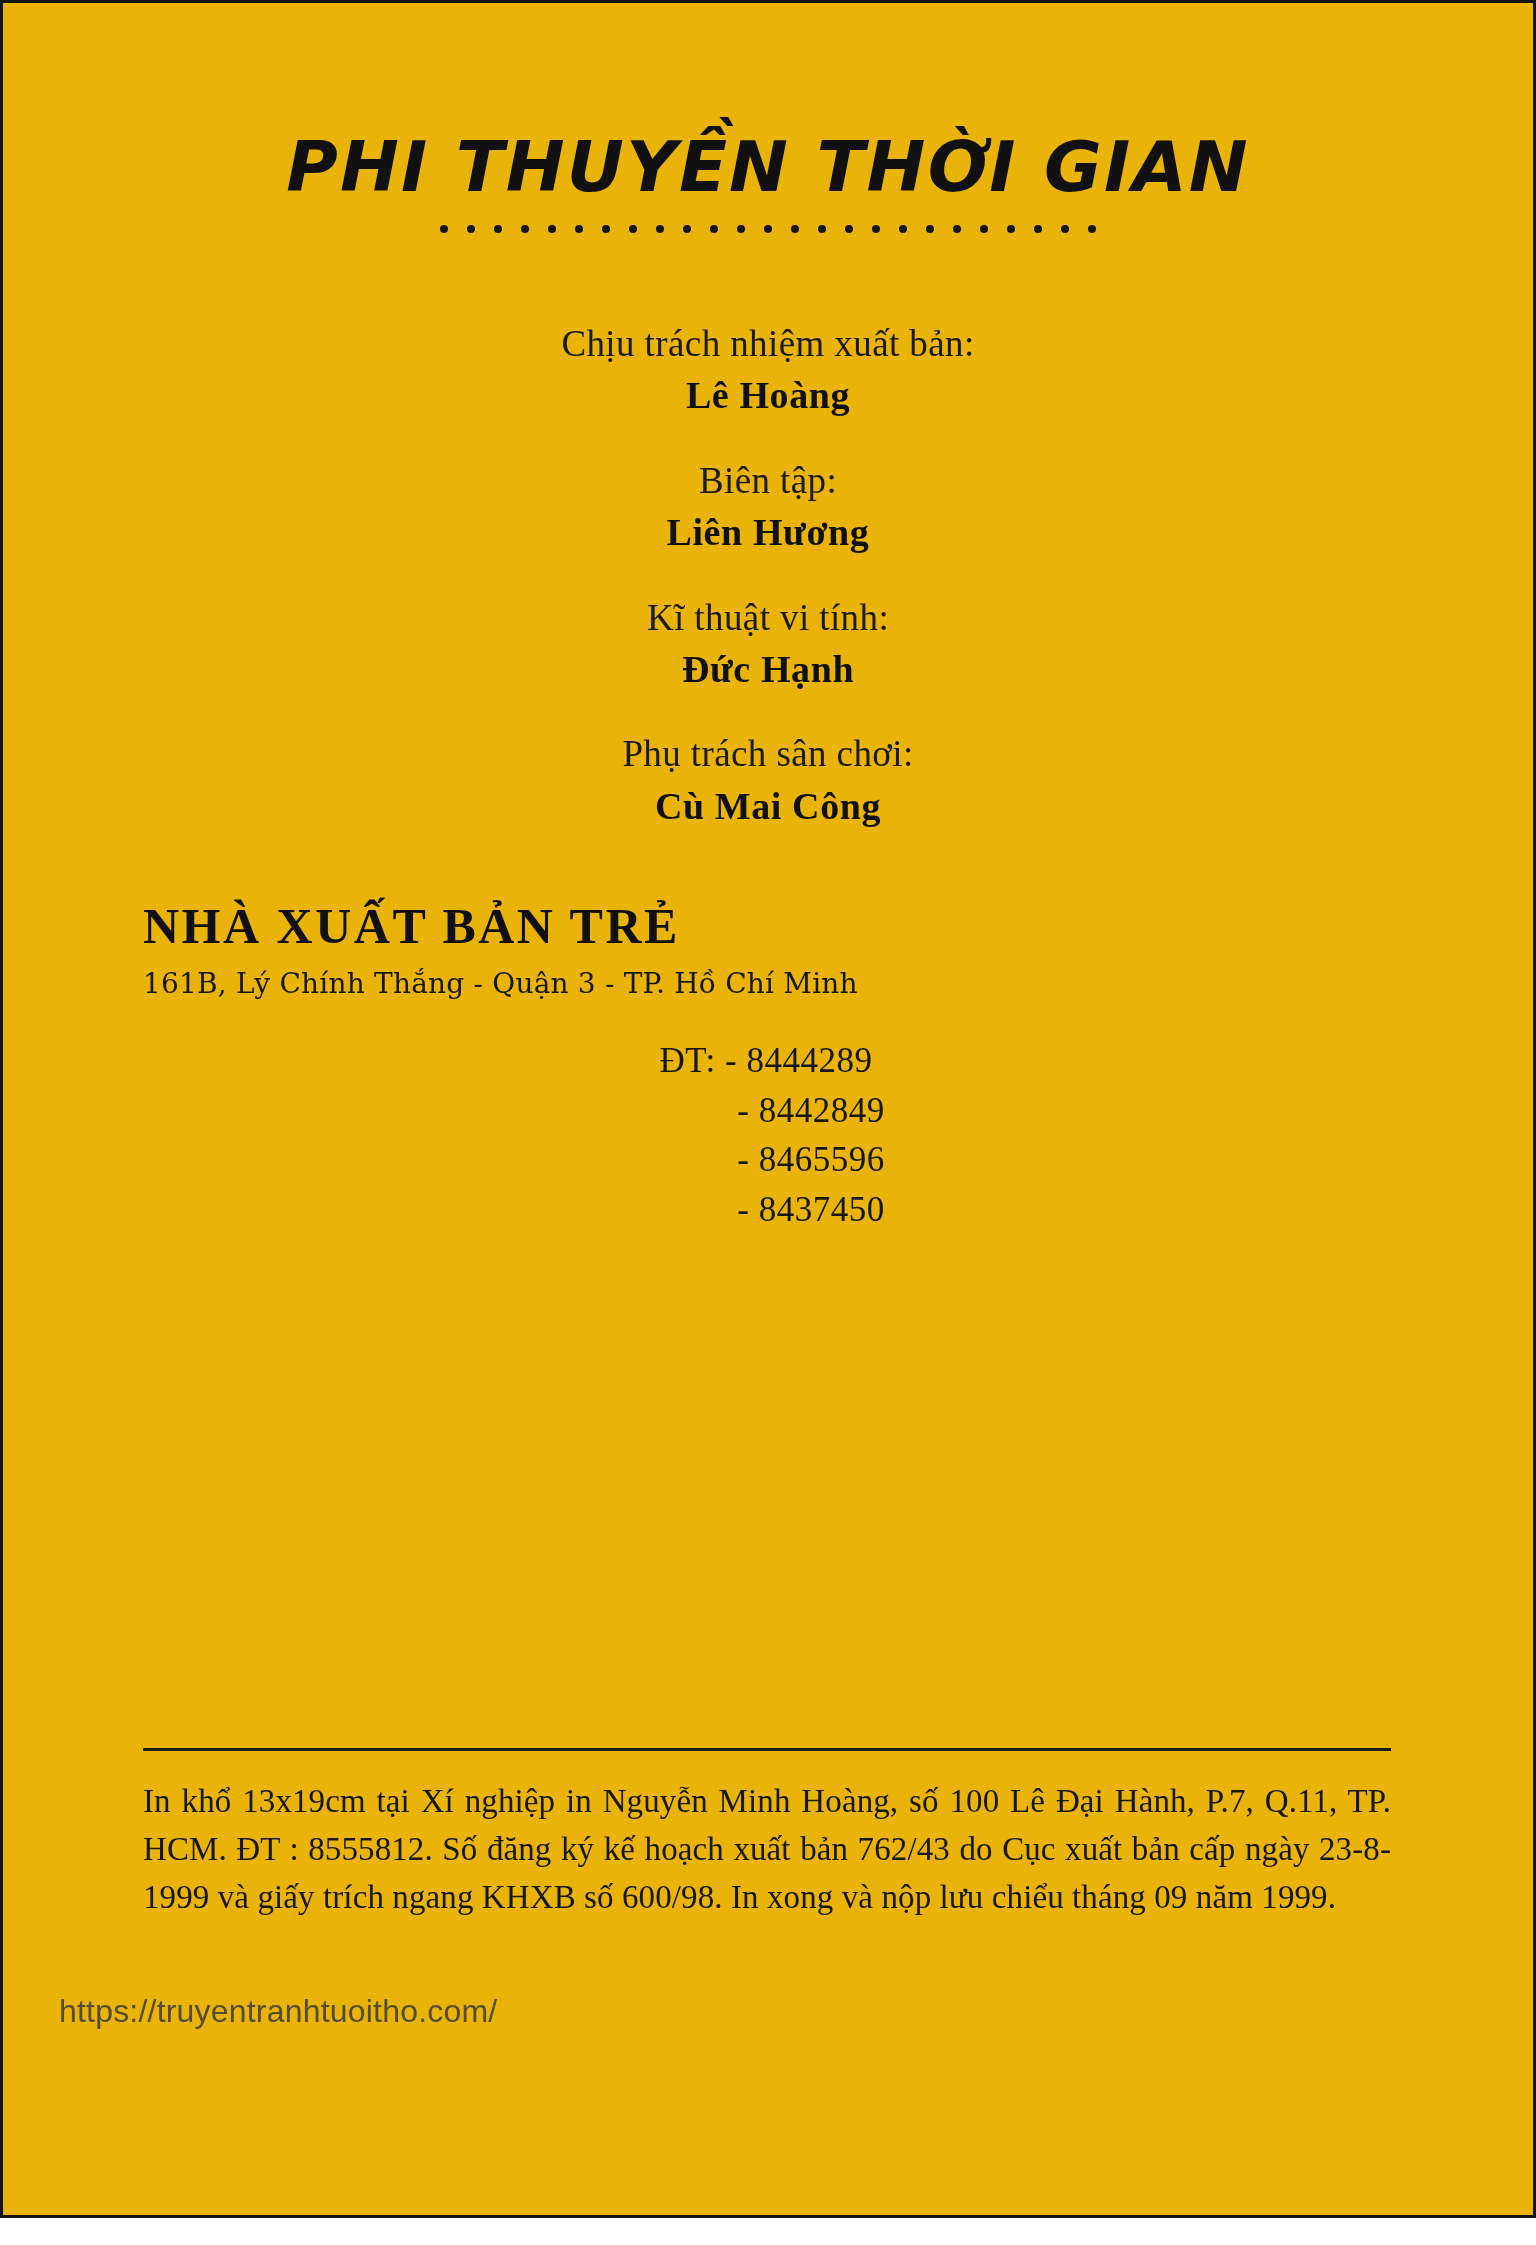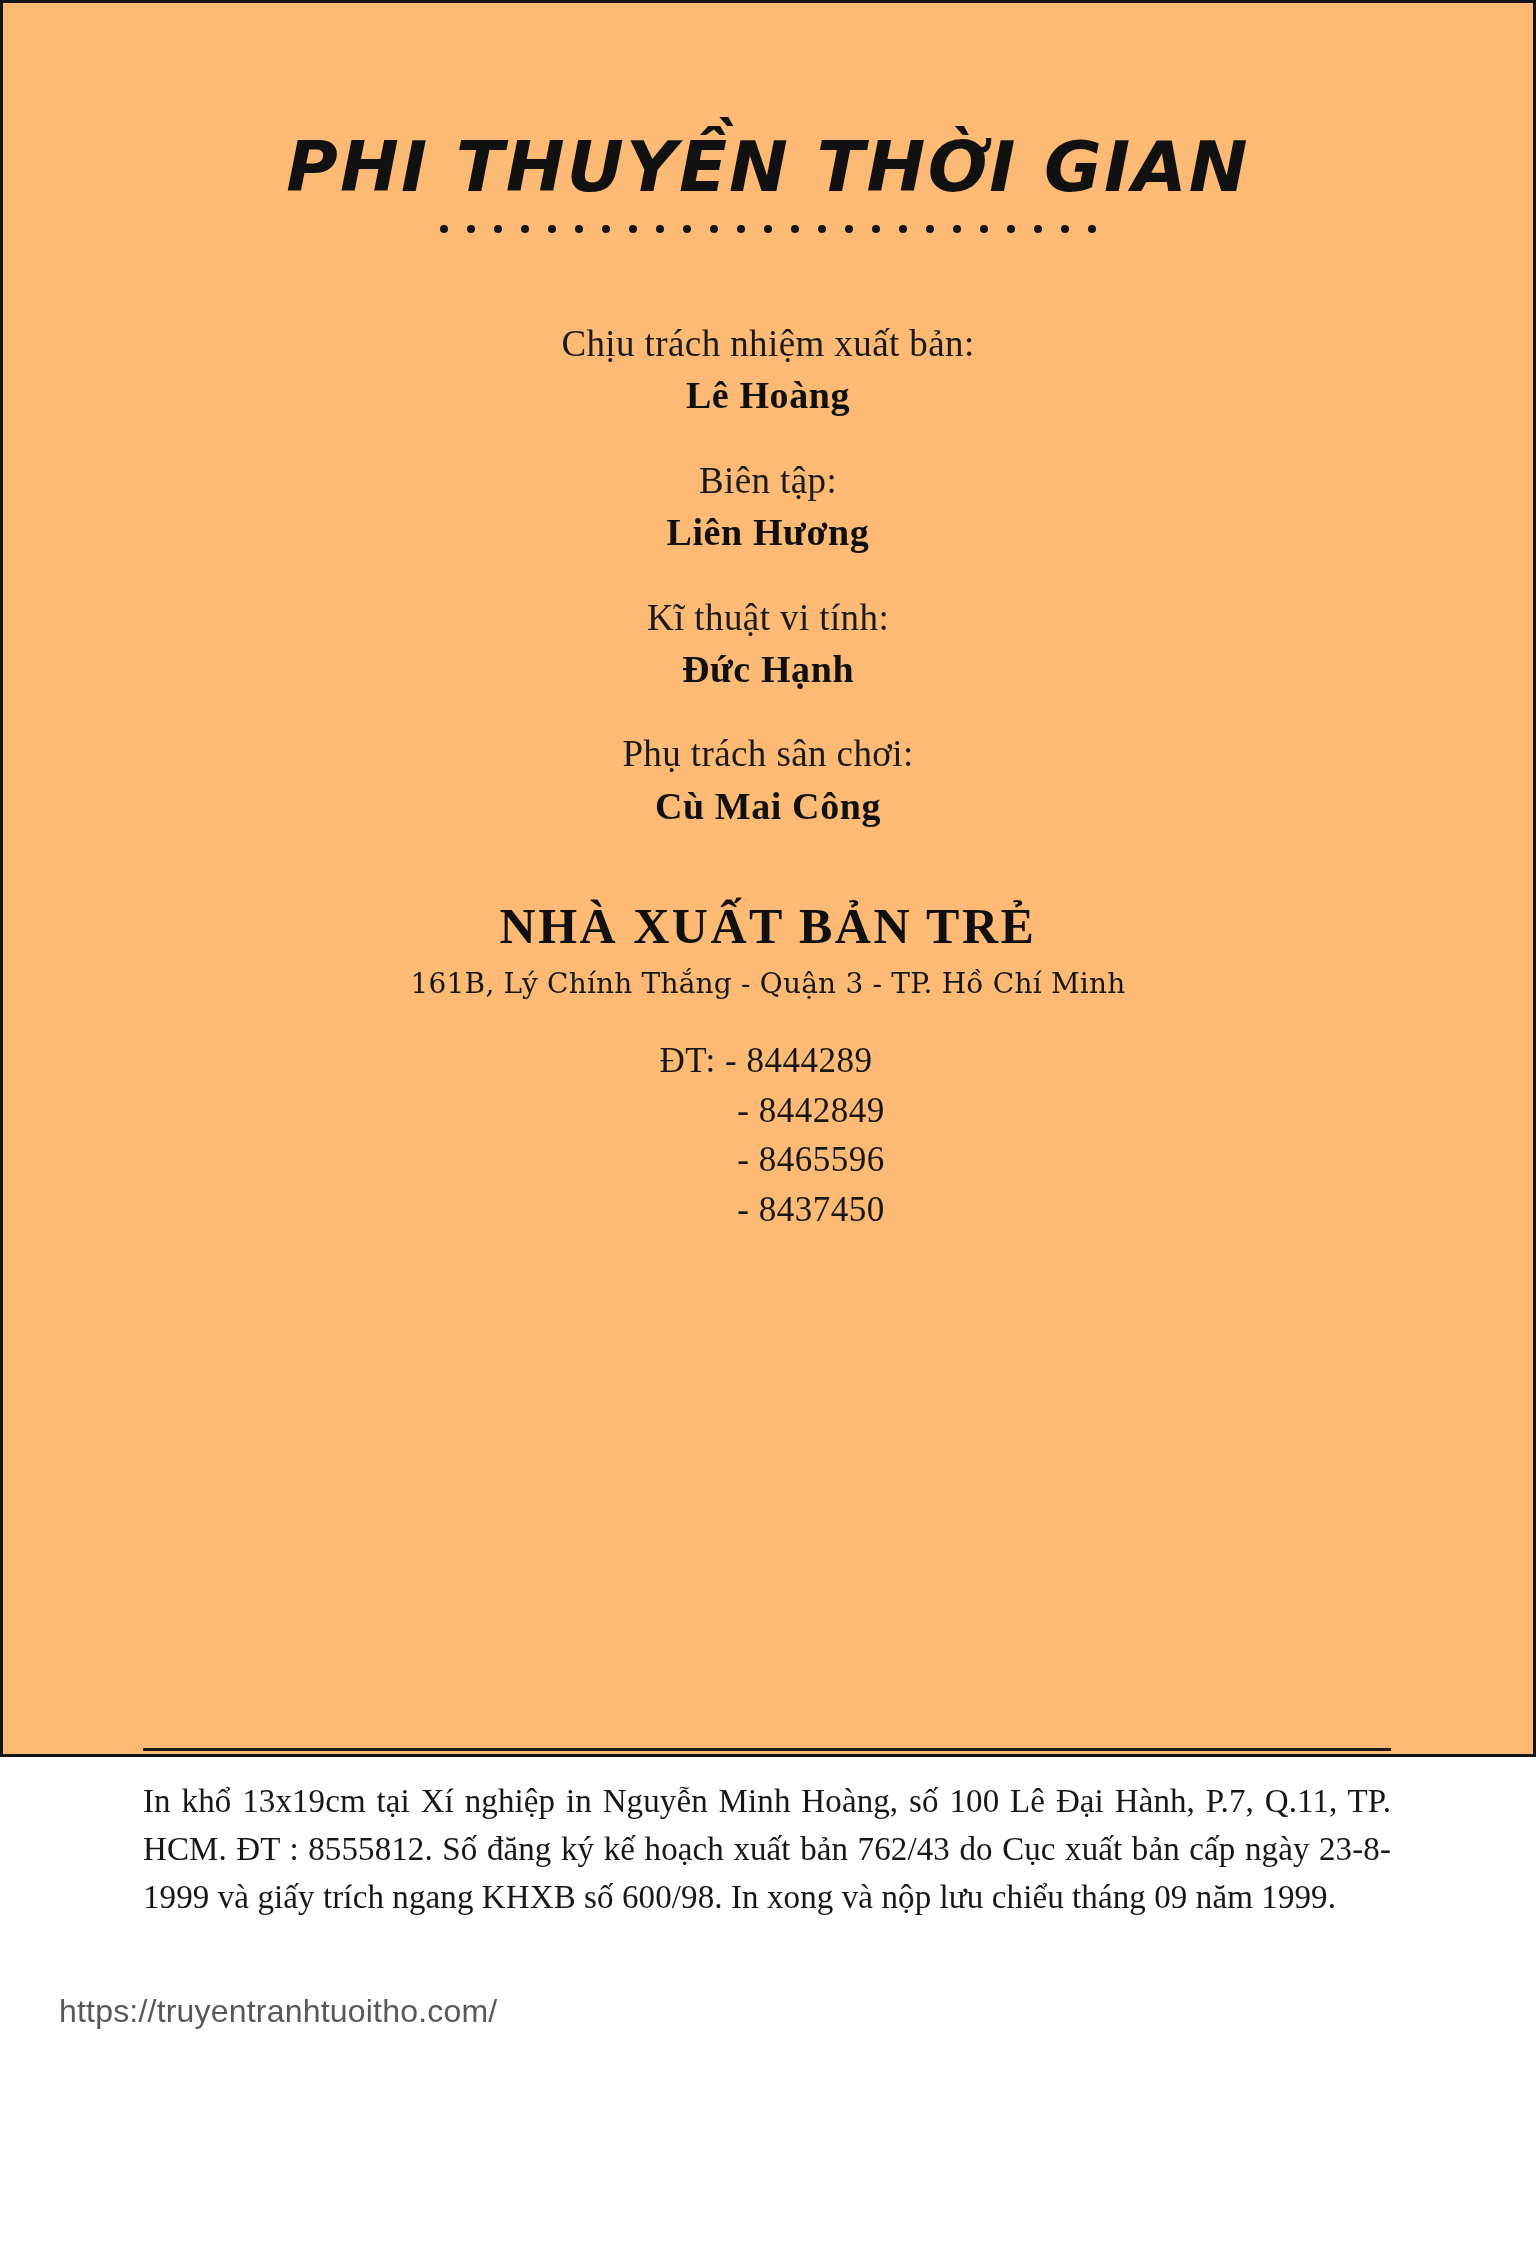--- a/index.html
+++ b/index.html
@@ -16,24 +16,24 @@
     font-family: "Liberation Serif", "DejaVu Serif", serif;
     color: #141414;
   }
 
   
   .page-frame {
     position: absolute;
     left: 0;
     top: 0;
     width: 1536px;
-    height: 1757px;
+    height: 2218px;
     box-sizing: border-box;
     border: 3px solid #151515;
-    background: #fdba74;
+    background: #eab308;
   }
 
   .page-inner {
     position: absolute;
     left: 0;
     top: 0;
     right: 0;
     bottom: 0;
     padding: 0 140px;
     box-sizing: border-box;
@@ -81,21 +81,20 @@
     font-weight: 700;
     line-height: 1.3;
     letter-spacing: 0.6px;
     margin-top: 4px;
     color: #101010;
   }
 
   
   .publisher {
     margin-top: 66px;
-    text-align: center;
   }
   .publisher-name {
     font-size: 50px;
     font-weight: 700;
     letter-spacing: 2.5px;
     color: #101010;
   }
   .publisher-address {
     font-family: "DejaVu Serif", "Liberation Serif", serif;
     font-size: 28px;

